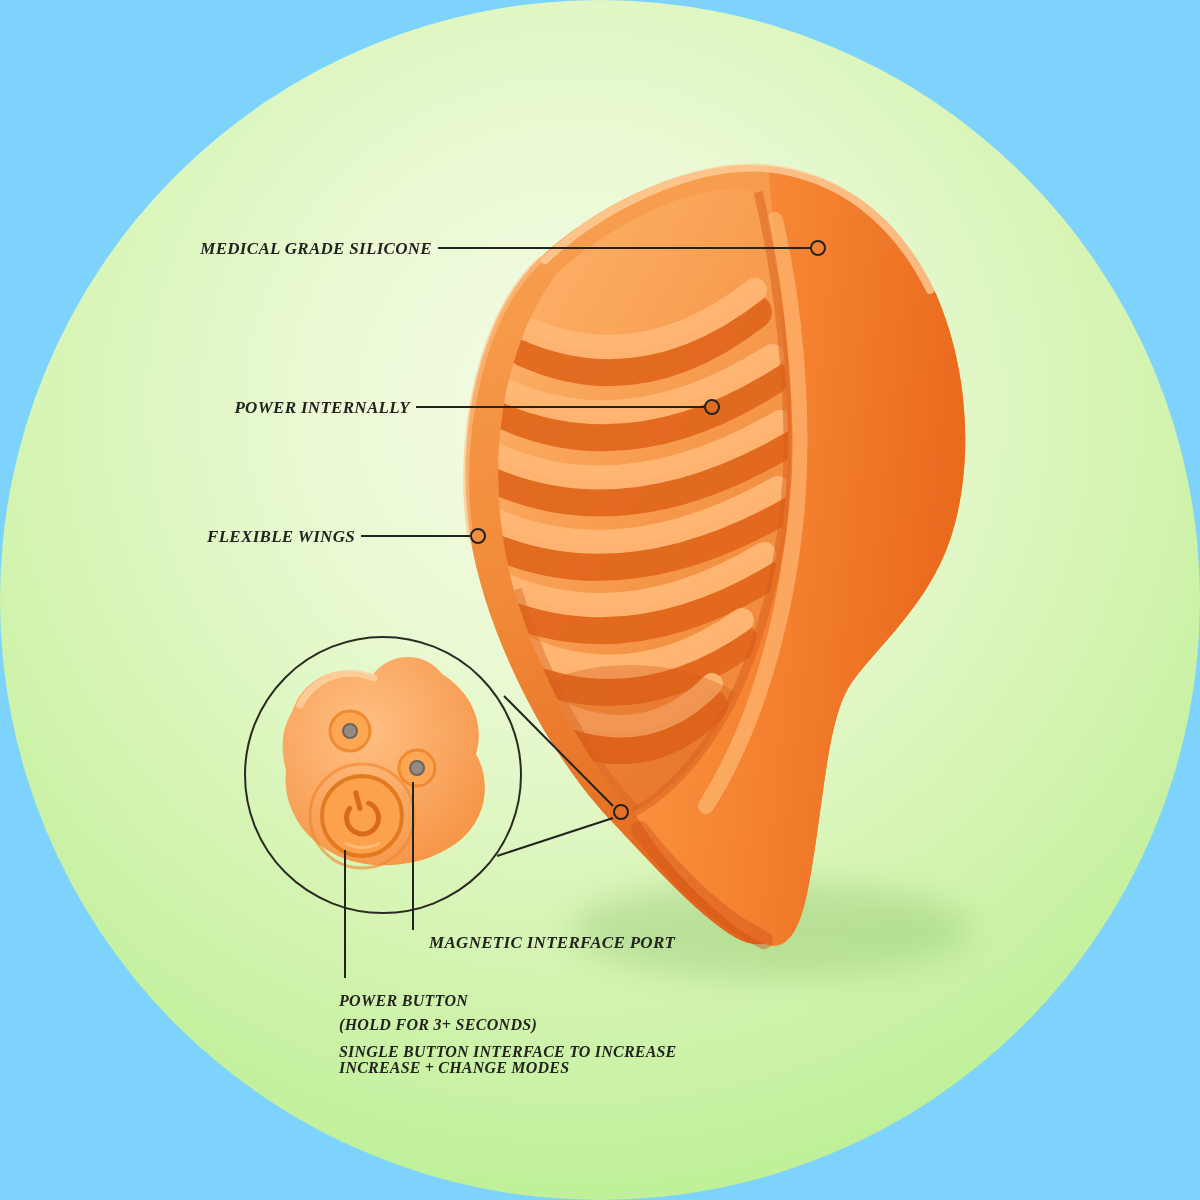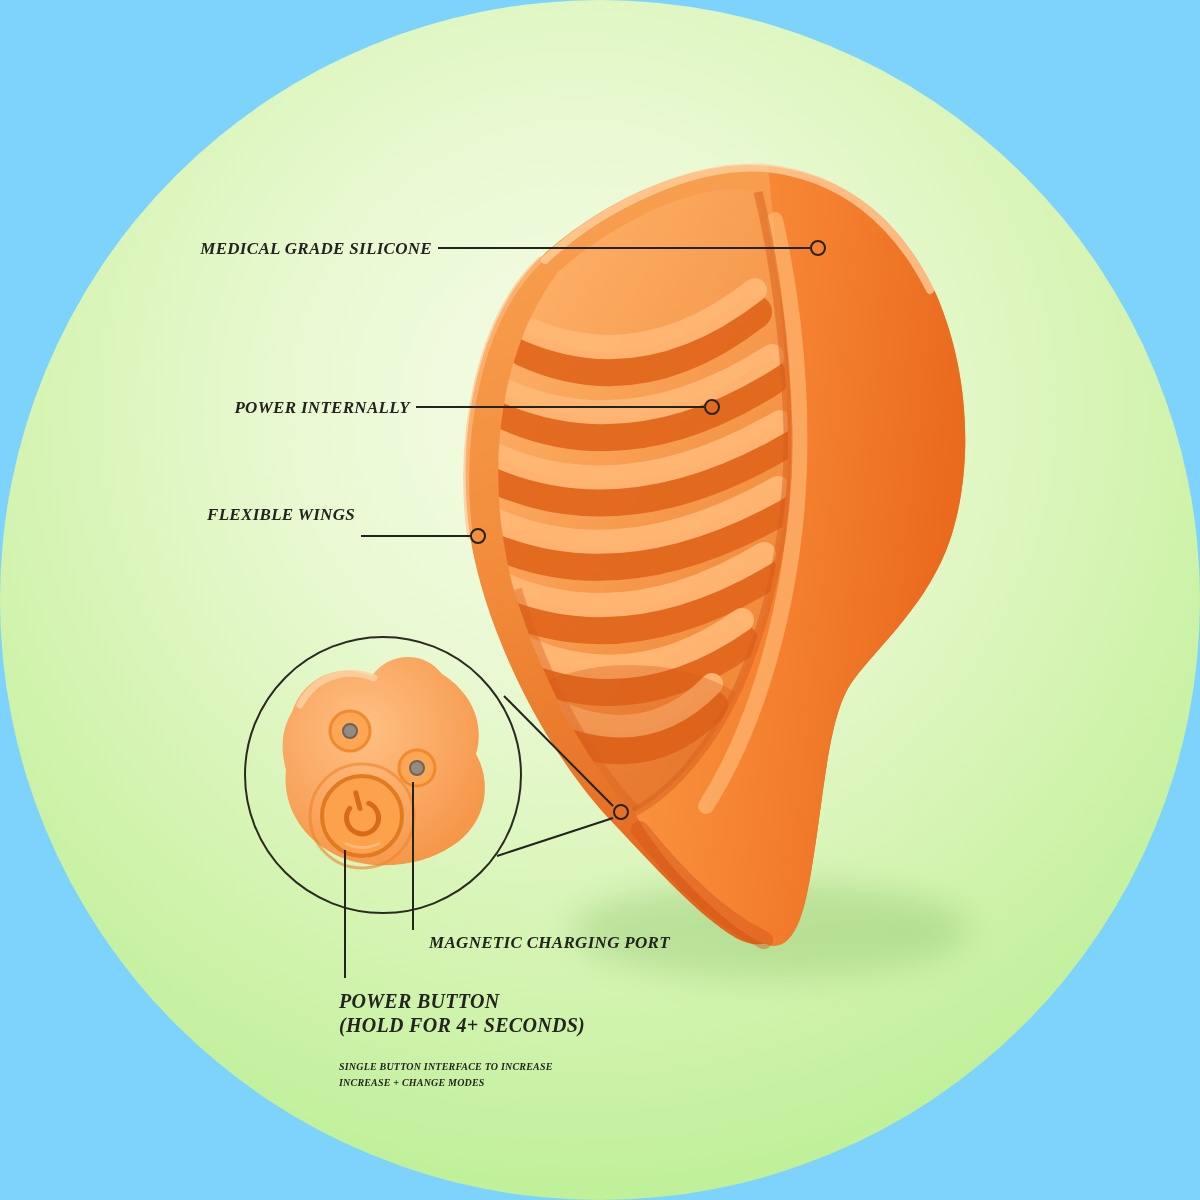--- a/index.html
+++ b/index.html
@@ -14,22 +14,22 @@
       #f5fce6 0%, #e9f9d2 28%, #d5f4b2 55%, #c0f09a 78%, #b3ed89 100%);
   }
   .diagram-svg { position:absolute; left:0; top:0; }
   .label {
     position:absolute; color:#23231f;
     font-style:italic; font-weight:700; font-size:17px;
     letter-spacing:.3px; white-space:nowrap;
   }
   .label.right { text-align:right; }
   .power-block { position:absolute; left:339px; top:989px; color:#23231f; }
-  .power-title { font-style:italic; font-weight:700; font-size:20px; line-height:24px; letter-spacing:.3px; white-space:nowrap; }
-  .power-desc { margin-top:22px; font-style:italic; font-weight:700; font-size:10px; line-height:16px; letter-spacing:.2px; white-space:nowrap; }
+  .power-title { font-style:italic; font-weight:700; font-size:16px; line-height:24px; letter-spacing:.3px; white-space:nowrap; }
+  .power-desc { margin-top:7px; font-style:italic; font-weight:700; font-size:16px; line-height:16px; letter-spacing:.2px; white-space:nowrap; }
 </style>
 </head>
 <body>
 
 <div class="stage">
 
   <div class="green-circle"></div>
 
   <svg class="diagram-svg" width="1200" height="1200" viewBox="0 0 1200 1200">
     <defs>
@@ -142,26 +142,26 @@
 
       <line x1="413" y1="782" x2="413" y2="930"></line>
       <line x1="345" y1="850" x2="345" y2="978"></line>
     </g>
   </svg>
 
   <div class="label right" style="right:768px; top:239px;">MEDICAL GRADE SILICONE</div>
 
   <div class="label right" style="right:790px; top:398px;">POWER INTERNALLY</div>
 
-  <div class="label right" style="right:845px; top:505px;">FLEXIBLE WINGS</div>
+  <div class="label right" style="right:845px; top:527px;">FLEXIBLE WINGS</div>
 
-  <div class="label" style="left:429px; top:933px;">MAGNETIC CHARGING PORT</div>
+  <div class="label" style="left:429px; top:933px;">MAGNETIC INTERFACE PORT</div>
 
   <div class="power-block">
     <div class="power-title">POWER BUTTON</div>
-    <div class="power-title">(HOLD FOR 4+ SECONDS)</div>
+    <div class="power-title">(HOLD FOR 3+ SECONDS)</div>
     <div class="power-desc">
       <div>SINGLE BUTTON INTERFACE TO INCREASE</div>
       <div>INCREASE + CHANGE MODES</div>
     </div>
   </div>
 
 </div>
 
 </body></html>

